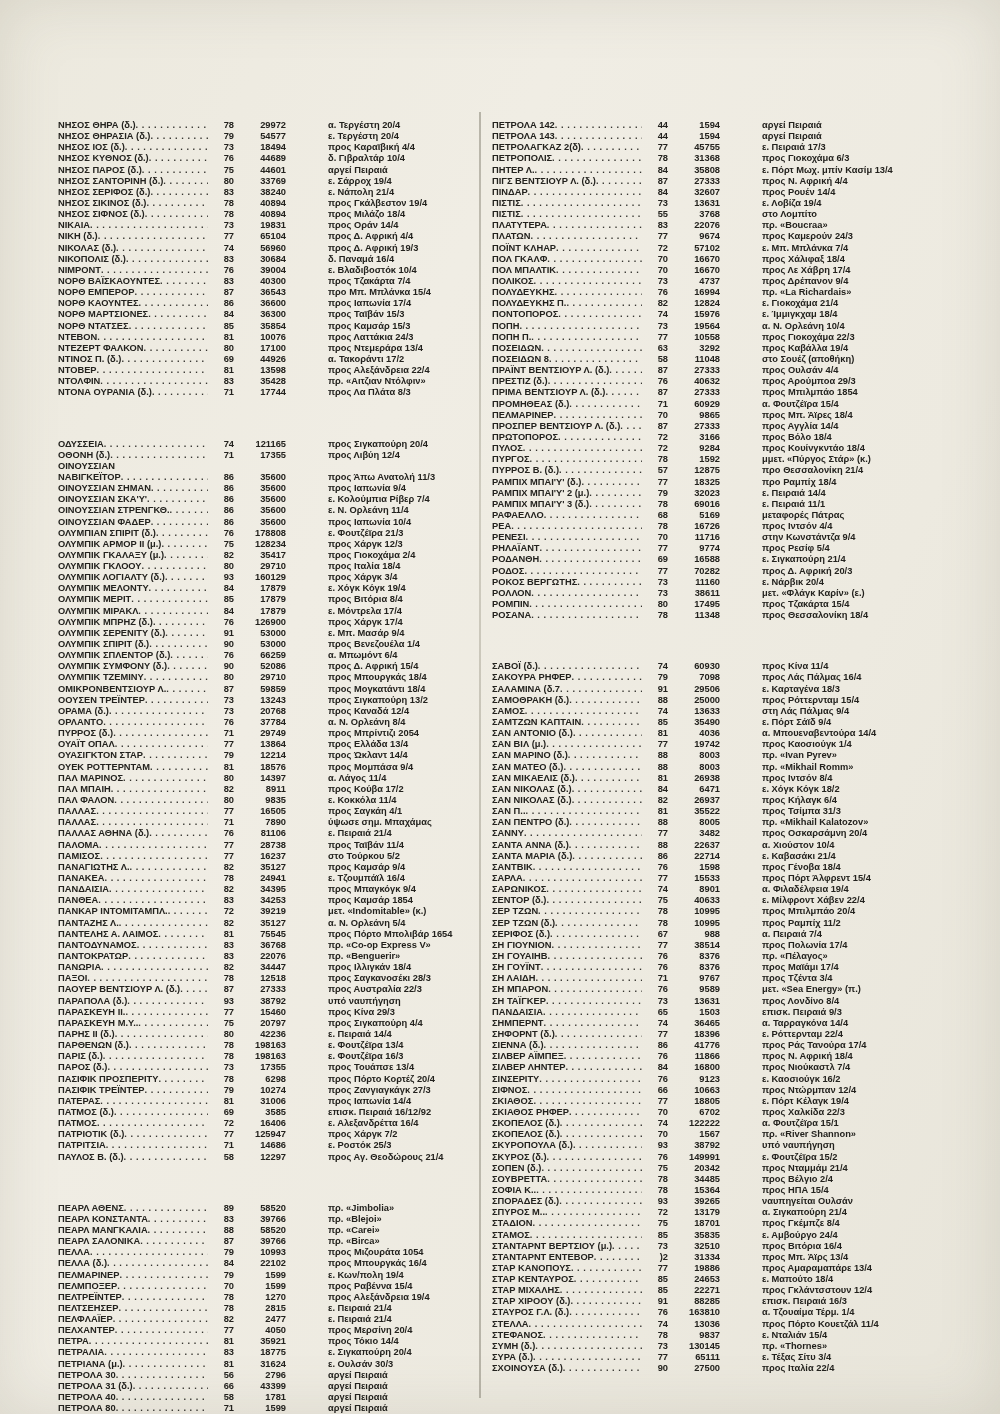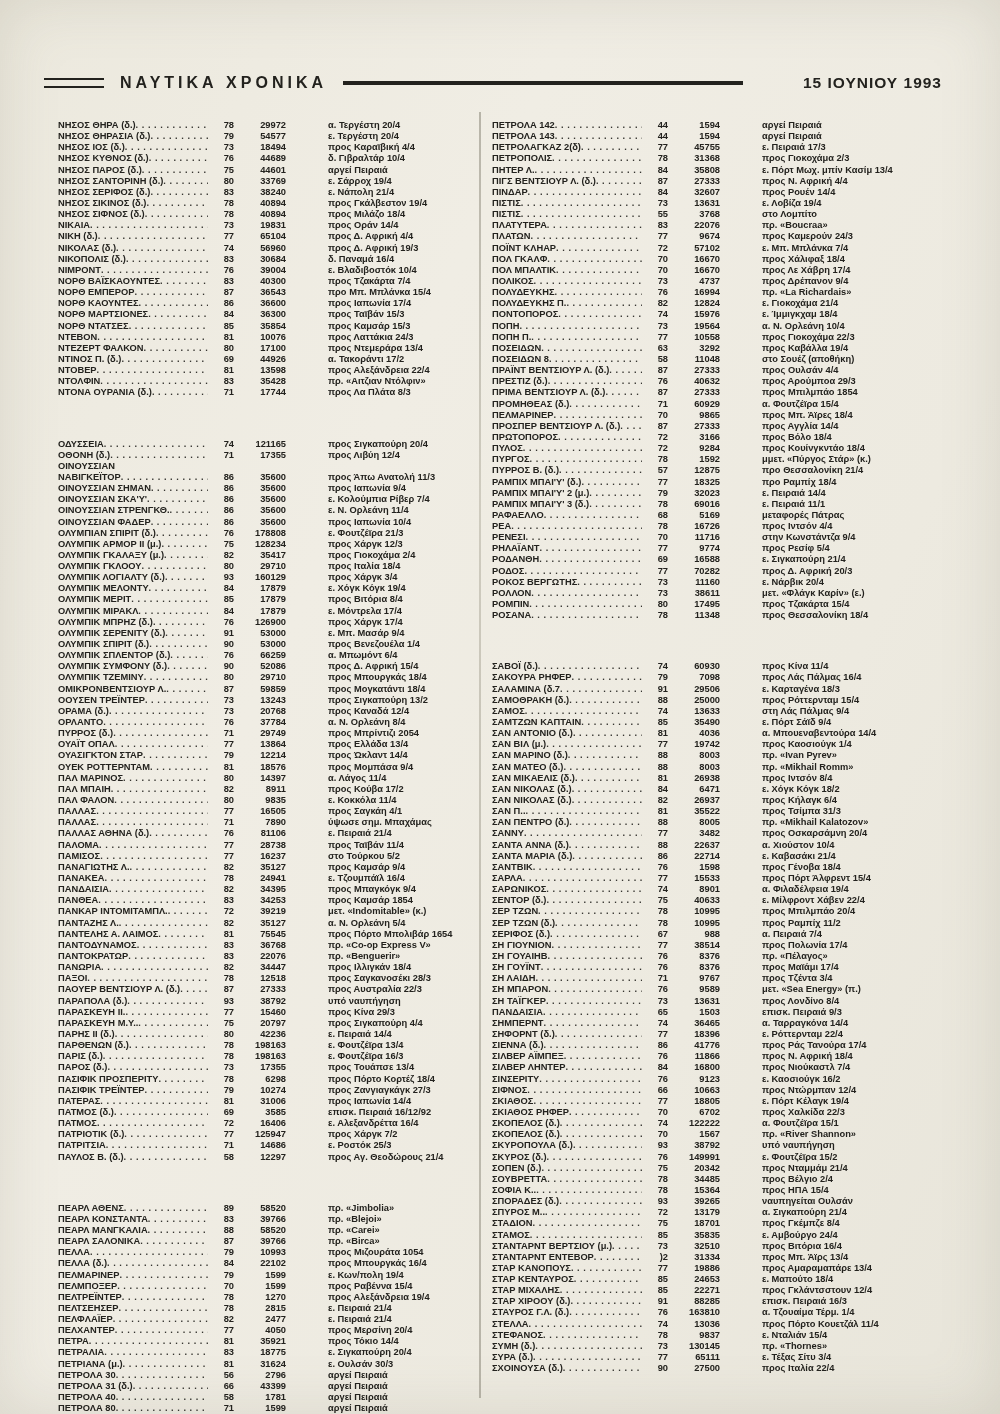--- a/index.html
+++ b/index.html
@@ -57,26 +57,20 @@
   .row.nodots .leader::after { content:""; }
   .year    { text-align:right; white-space:nowrap; }
   .tonnage { text-align:right; white-space:nowrap; }
   .status  { padding-left:42px; white-space:nowrap; overflow:hidden; }
 </style>
 </head>
 <body>
 
 <div class="page">
 
-  <div class="masthead">
-    <div class="rule-double"></div>
-    <div class="journal-title">ΝΑΥΤΙΚΑ  ΧΡΟΝΙΚΑ</div>
-    <div class="rule-long"></div>
-    <div class="issue-date">15 ΙΟΥΝΙΟΥ 1993</div>
-  </div>
 
   <div class="col-divider"></div>
 
   <div class="col col-left" id="col-0">
       <div class="row">
         <span class="namewrap">
           <span class="name">ΝΗΣΟΣ ΘΗΡΑ (δ.)</span>
           <span class="leader"></span>
         </span>
         <span class="year">78</span>
@@ -812,21 +806,21 @@
         <span class="tonnage">17355</span>
         <span class="status">προς Τουάπσε 13/4</span>
       </div>
       <div class="row">
         <span class="namewrap">
           <span class="name">ΠΑΣΙΦΙΚ ΠΡΟΣΠΕΡΙΤΥ</span>
           <span class="leader"></span>
         </span>
         <span class="year">78</span>
         <span class="tonnage">6298</span>
-        <span class="status">προς Πόρτο Κορτέζ 18/4</span>
+        <span class="status">προς Πόρτο Κορτέζ 20/4</span>
       </div>
       <div class="row">
         <span class="namewrap">
           <span class="name">ΠΑΣΙΦΙΚ ΤΡΕΪΝΤΕΡ</span>
           <span class="leader"></span>
         </span>
         <span class="year">79</span>
         <span class="tonnage">10274</span>
         <span class="status">προς Ζανγιαγκάγκ 27/3</span>
       </div>
@@ -1084,21 +1078,21 @@
         <span class="tonnage">45755</span>
         <span class="status">ε. Πειραιά 17/3</span>
       </div>
       <div class="row">
         <span class="namewrap">
           <span class="name">ΠΕΤΡΟΠΟΛΙΣ</span>
           <span class="leader"></span>
         </span>
         <span class="year">78</span>
         <span class="tonnage">31368</span>
-        <span class="status">προς Γιοκοχάμα 2/3</span>
+        <span class="status">προς Γιοκοχάμα 6/3</span>
       </div>
       <div class="row">
         <span class="namewrap">
           <span class="name">ΠΗΤΕΡ Λ.</span>
           <span class="leader"></span>
         </span>
         <span class="year">84</span>
         <span class="tonnage">35808</span>
         <span class="status">ε. Πόρτ Μωχ. μπίν Κασίμ 13/4</span>
       </div>

